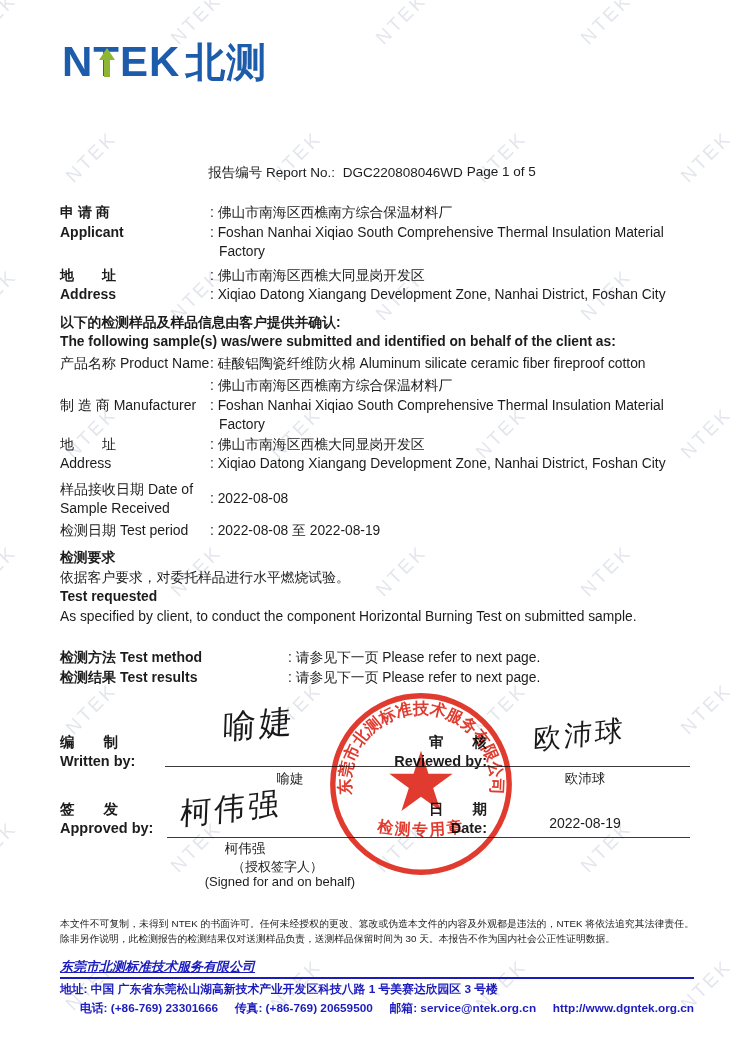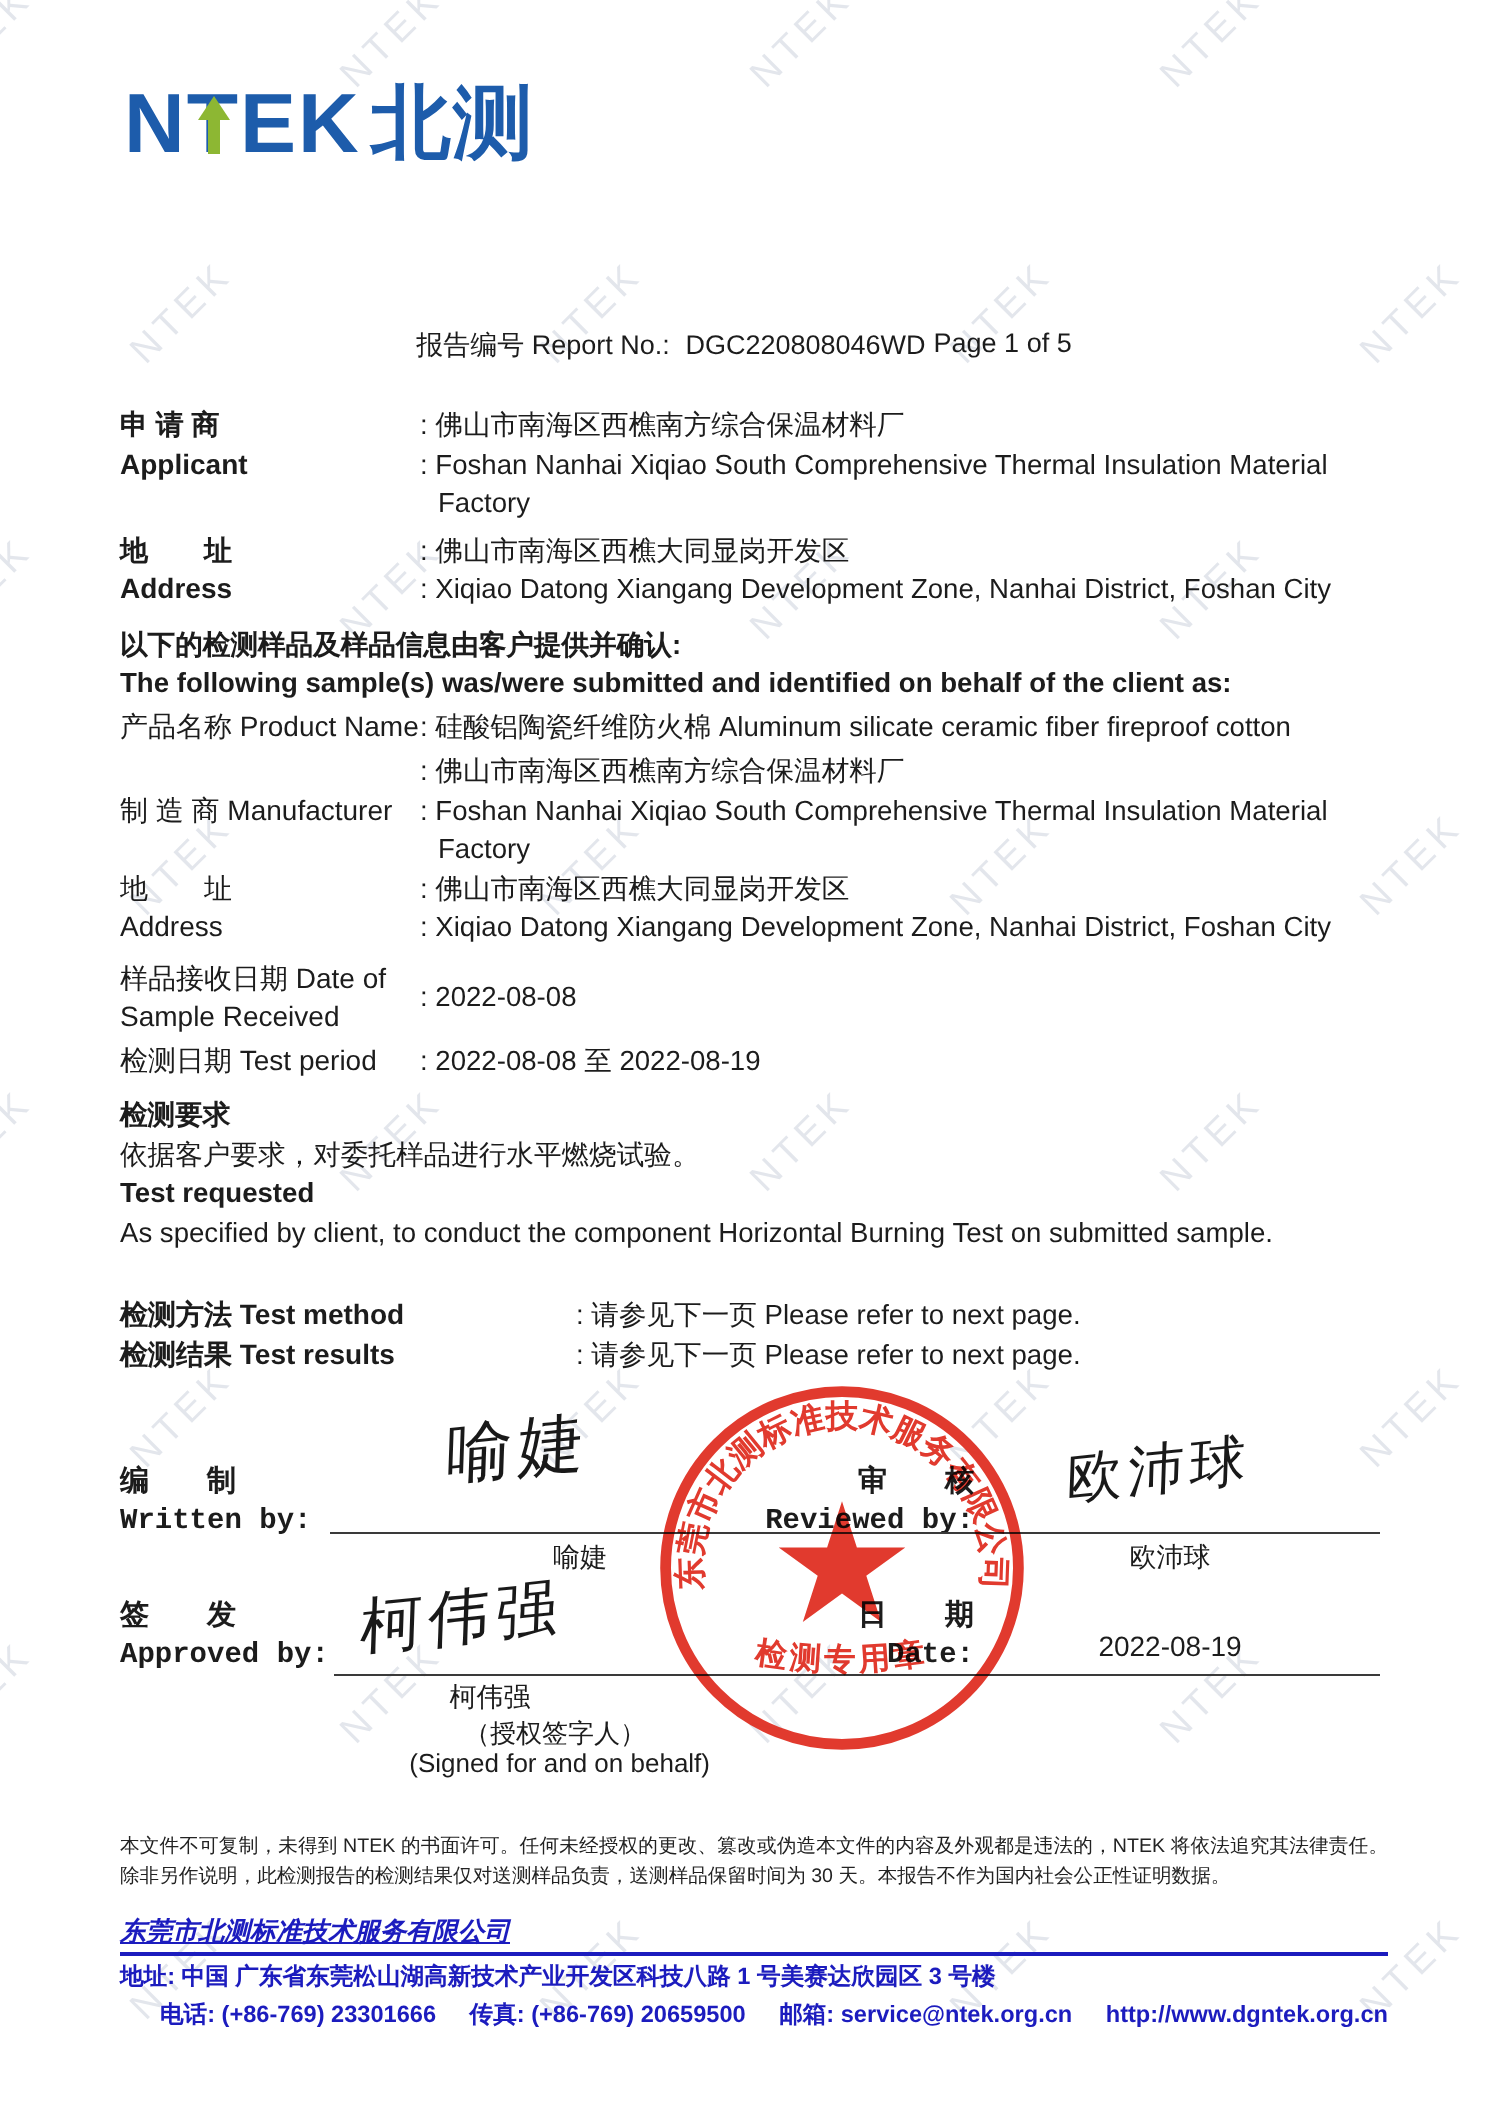--- a/index.html
+++ b/index.html
@@ -42,21 +42,21 @@
   .lbl-w { width:228px; flex:none; font-size:14px; }
   .b { font-weight:bold; }
   .val { flex:1; }
   .hang { padding-left:9px; text-indent:-9px; }
   .val-mid { flex:1; display:flex; align-items:center; }
   .center-lbl { align-self:center; }
   .full { width:100%; }
 
   
   .sig-block { position:absolute; top:700px; left:60px; width:632px; height:205px; z-index:2; font-size:14.5px; }
-  .sig-label { position:absolute; font-weight:bold; line-height:18.5px; font-size:14.5px;font-family:Liberation Mono, monospace; }
+  .sig-label { position:absolute; font-weight:bold; line-height:18.5px; font-size:14.5px; }
   .sig-label.centered { text-align:right; width:130px; }
   .sig-line { position:absolute; height:0; border-bottom:1.5px solid #3a3a3a; }
   .hs { position:absolute; color:#191919; white-space:nowrap;
         transform:rotate(-6deg) skewX(-8deg); letter-spacing:3px; }
   .pn { position:absolute; text-align:center; font-size:13.5px; line-height:16px; }
   .note { position:absolute; text-align:right; font-size:13px; }
   .date-val { position:absolute; text-align:center; font-size:14px; }
 
   .stamp { position:absolute; left:263px; top:-14px; width:196px; height:196px;
            mix-blend-mode:multiply; opacity:.93; }

